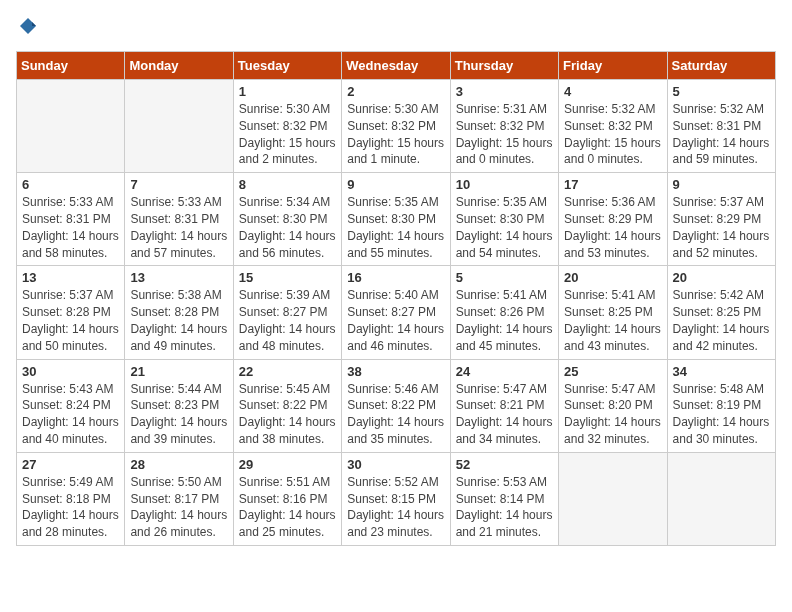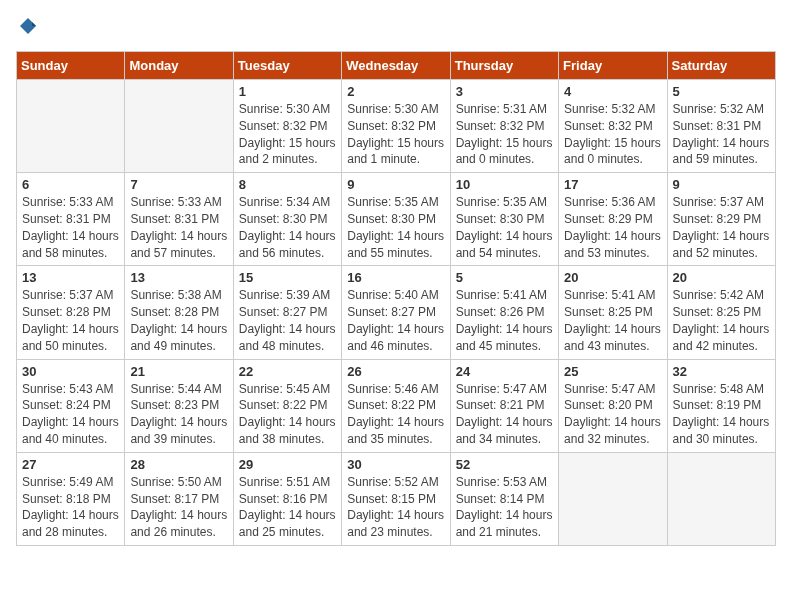--- a/index.html
+++ b/index.html
@@ -213,33 +213,33 @@
         </td>
         <td>
           <span class="day-num">21</span>
           <div class="day-info">Sunrise: 5:44 AM<br>Sunset: 8:23 PM<br>Daylight: 14 hours and 39 minutes.</div>
         </td>
         <td>
           <span class="day-num">22</span>
           <div class="day-info">Sunrise: 5:45 AM<br>Sunset: 8:22 PM<br>Daylight: 14 hours and 38 minutes.</div>
         </td>
         <td>
-          <span class="day-num">26</span>
+          <span class="day-num">38</span>
           <div class="day-info">Sunrise: 5:46 AM<br>Sunset: 8:22 PM<br>Daylight: 14 hours and 35 minutes.</div>
         </td>
         <td>
           <span class="day-num">24</span>
           <div class="day-info">Sunrise: 5:47 AM<br>Sunset: 8:21 PM<br>Daylight: 14 hours and 34 minutes.</div>
         </td>
         <td>
           <span class="day-num">25</span>
           <div class="day-info">Sunrise: 5:47 AM<br>Sunset: 8:20 PM<br>Daylight: 14 hours and 32 minutes.</div>
         </td>
         <td>
-          <span class="day-num">32</span>
+          <span class="day-num">34</span>
           <div class="day-info">Sunrise: 5:48 AM<br>Sunset: 8:19 PM<br>Daylight: 14 hours and 30 minutes.</div>
         </td>
       </tr>
       <tr>
         <td>
           <span class="day-num">27</span>
           <div class="day-info">Sunrise: 5:49 AM<br>Sunset: 8:18 PM<br>Daylight: 14 hours and 28 minutes.</div>
         </td>
         <td>
           <span class="day-num">28</span>

